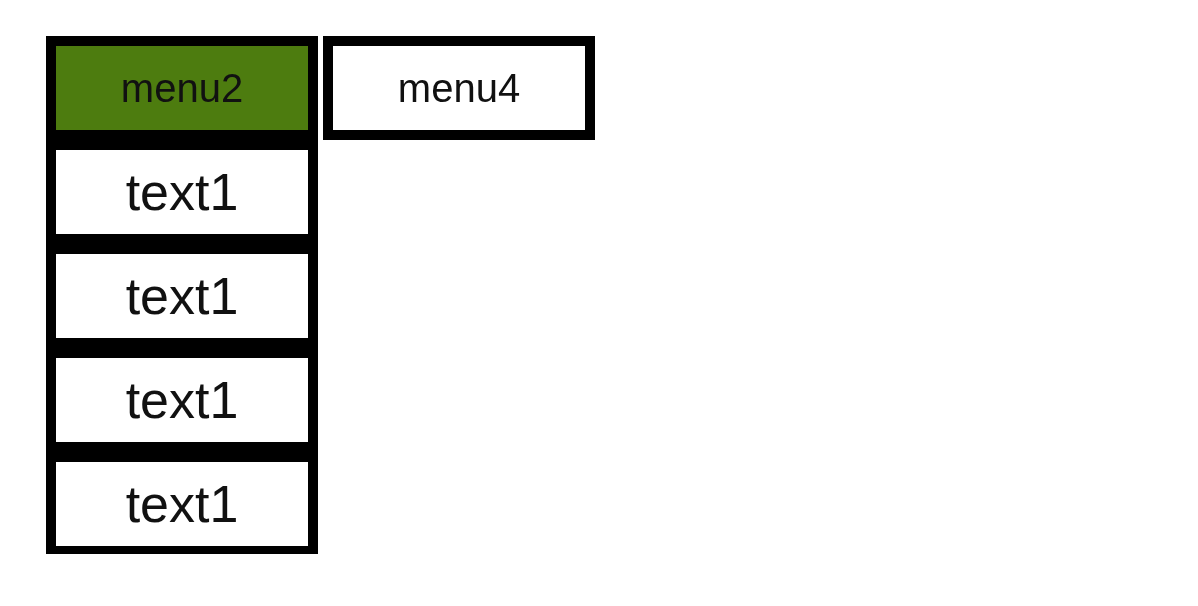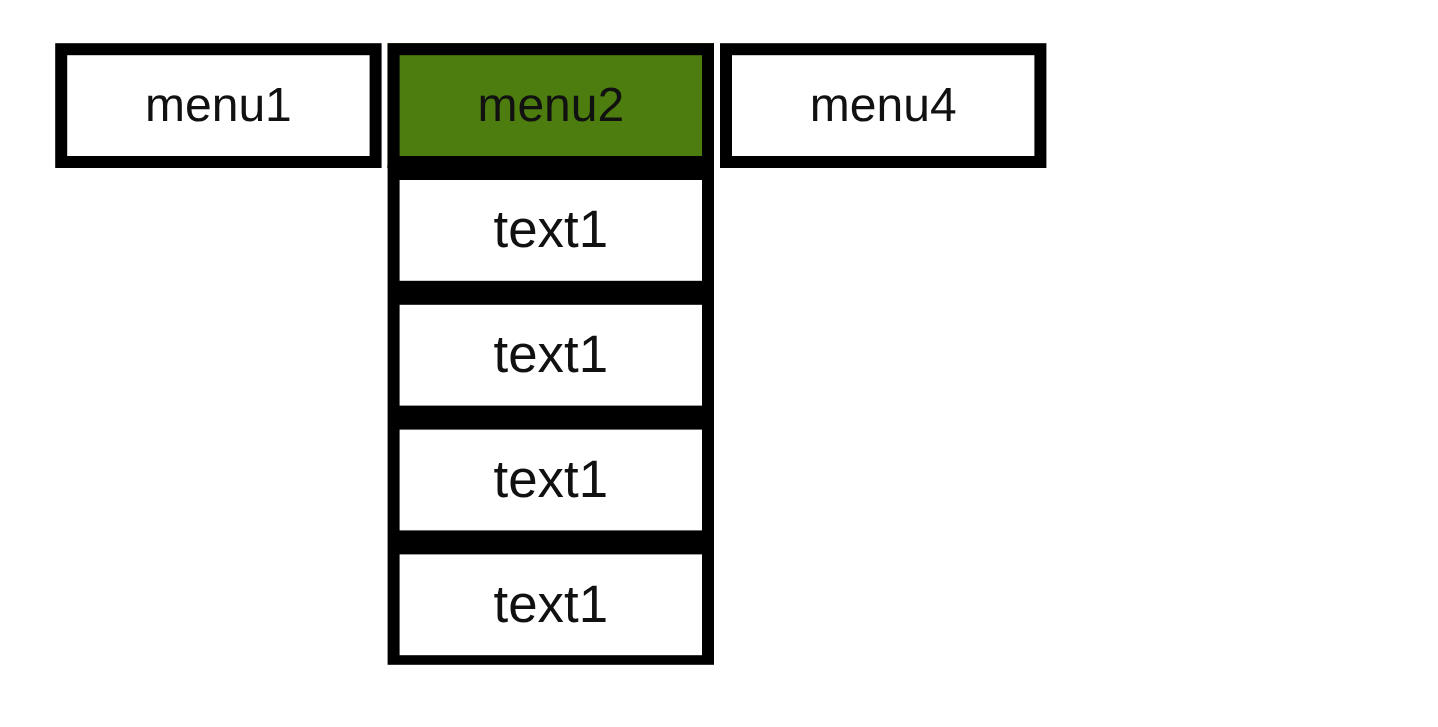--- a/index.html
+++ b/index.html
@@ -45,34 +45,33 @@
     background: #000000;
     padding: 12px 10px 8px 10px;
     display: flex;
     flex-direction: column;
     gap: 20px;
   }
   .dropdown-item {
     height: 84px;
     background: #ffffff;
     color: #111111;
-    font-size: 44px;
+    font-size: 52px;
     display: flex;
     align-items: center;
     justify-content: center;
     cursor: pointer;
     user-select: none;
   }
 </style>
 </head>
 <body>
 
 <div class="menu-bar">
 
-  <div class="menu-btn">menu1</div>
 
   <div class="menu-btn active">
     <span>menu2</span>
 
     <div class="dropdown">
       <div class="dropdown-item">text1</div>
       <div class="dropdown-item">text1</div>
       <div class="dropdown-item">text1</div>
       <div class="dropdown-item">text1</div>
     </div>

